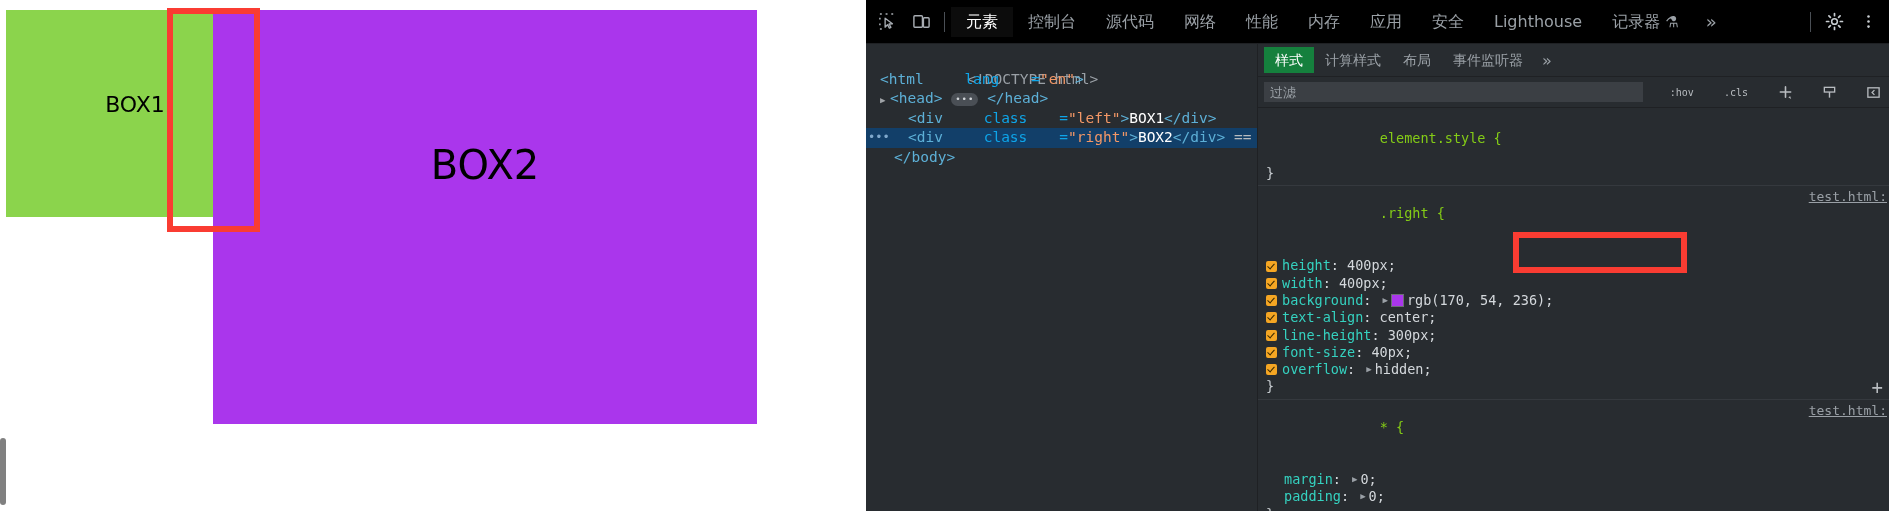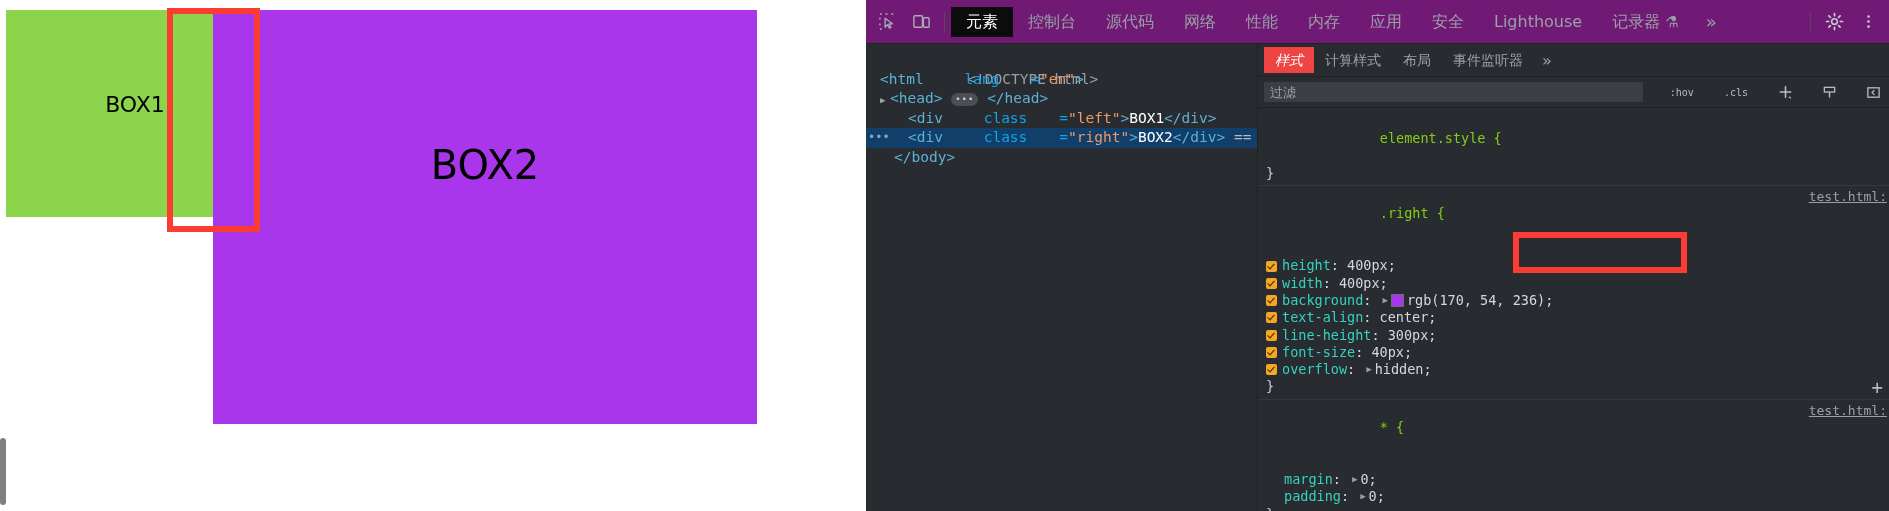--- a/index.html
+++ b/index.html
@@ -65,21 +65,21 @@
     background: #282c30;
     color: #c8cdd1;
     font-family: "DejaVu Sans", sans-serif;
     display: flex;
     flex-direction: column;
   }
 
   .dt-toolbar {
     height: 44px;
     min-height: 44px;
-    background: #701a75;
+    background: #000000;
     border-bottom: 1px solid #1f2124;
     display: flex;
     align-items: center;
     padding: 0 4px;
     box-sizing: border-box;
   }
   .dt-icon-btn {
     width: 34px; height: 34px;
     display: flex; align-items: center; justify-content: center;
     color: #a8adb3;
@@ -207,23 +207,22 @@
   }
   .st-tab {
     font-size: 14px;
     color: #9aa0a6;
     padding: 0 11px;
     height: 26px;
     line-height: 26px;
     white-space: nowrap;
   }
   .st-tab.active {
-    background: #ef4444;
+    background: #15803d;
     color: #ffffff;
-    font-style: italic;
   }
   .st-more {
     font-size: 16px;
     color: #9aa0a6;
     padding: 0 8px;
     letter-spacing: -2px;
   }
 
   .filter-row {
     height: 30px;

